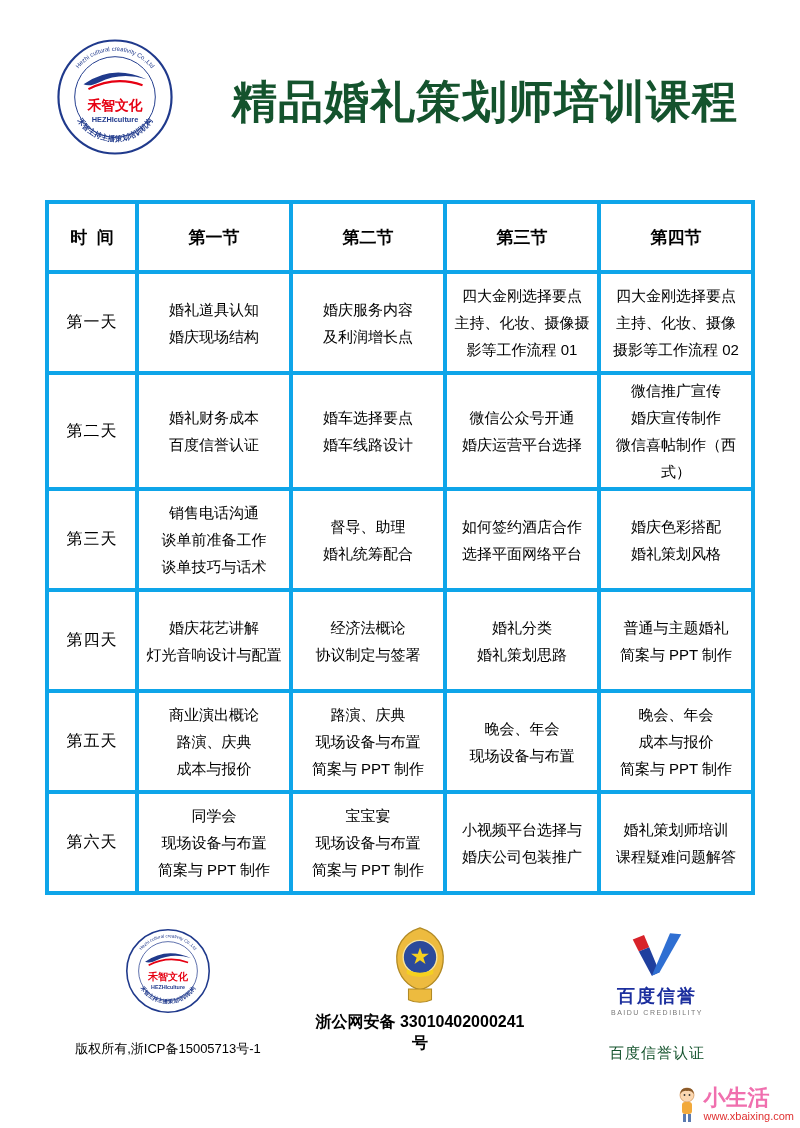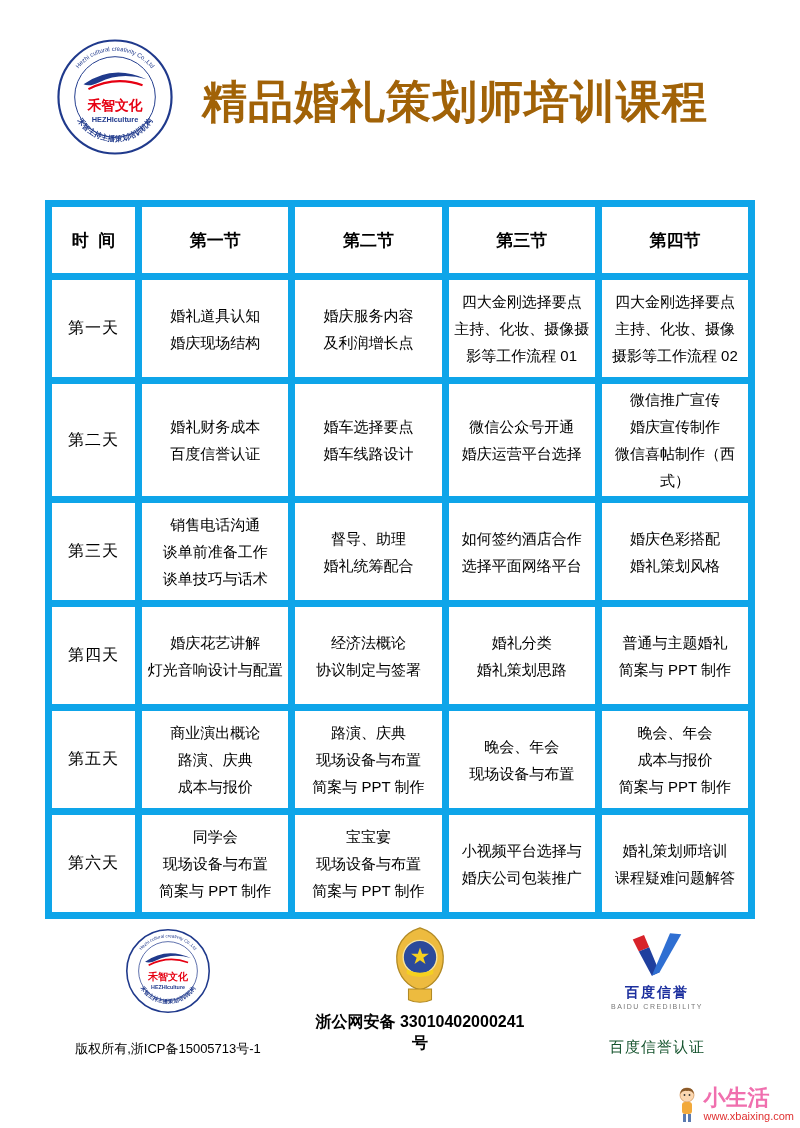--- a/index.html
+++ b/index.html
@@ -2,44 +2,44 @@
 <html><head>
 <meta charset="utf-8">
 <style>
   html,body{margin:0;padding:0;background:#ffffff;}
   .page{position:relative;width:800px;height:1128px;margin:0 auto;background:#ffffff;
         font-family:"Liberation Sans","DejaVu Sans",sans-serif;overflow:hidden;color:#000;}
 
   
   .logo{display:block;}
   .logo-header{position:absolute;left:56px;top:38px;width:118px;height:118px;}
-  .page-title{position:absolute;left:172px;top:72px;width:566px;text-align:center;
-              font-size:45px;font-weight:900;letter-spacing:1px;color:#a16207;}
+  .page-title{position:absolute;left:172px;top:72px;width:566px;text-align:right;
+              font-size:45px;font-weight:900;letter-spacing:1px;color:#14532d;}
 
   
   .course-table{position:absolute;top:200px;left:45px;width:710px;border-collapse:collapse;table-layout:fixed;}
-  .course-table th,.course-table td{border:7px solid #0ea5e9;text-align:center;vertical-align:middle;
+  .course-table th,.course-table td{border:4px solid #0ea5e9;text-align:center;vertical-align:middle;
               color:#000;padding:2px;}
   .course-table th{height:62px;font-size:17px;font-weight:bold;white-space:pre;}
   .course-table td{height:93px;font-size:15px;line-height:1.8;white-space:pre-line;}
   .col-time{width:90px;}
   td.time-cell{font-size:16px;letter-spacing:1px;}
 
   
   .footer-left{position:absolute;left:38px;top:928px;width:260px;text-align:center;}
   .logo-footer{width:86px;height:86px;margin:0 auto;}
   .copyright{margin-top:26px;font-size:13px;color:#000;}
 
   .footer-center{position:absolute;left:308px;top:924px;width:224px;text-align:center;}
   .badge-svg{width:62px;height:84px;}
   .police-text{font-size:16px;font-weight:bold;color:#000;}
 
   .footer-right{position:absolute;left:573px;top:932px;width:168px;text-align:center;}
   .baidu-svg{width:52px;height:46px;}
-  .baidu-name{font-size:14px;font-weight:bold;color:#1c2f9e;margin-top:2px;letter-spacing:2px;}
+  .baidu-name{font-size:18px;font-weight:bold;color:#1c2f9e;margin-top:2px;letter-spacing:2px;}
   .baidu-sub{font-size:7px;letter-spacing:1.5px;color:#777;margin-top:1px;}
   .baidu-cert{margin-top:28px;font-size:15px;color:#14532d;letter-spacing:1px;}
 
   
   .watermark{position:absolute;right:6px;bottom:4px;display:flex;gap:4px;}
   .wm-char{width:26px;height:38px;}
   .wm-name{font-size:22px;font-weight:bold;color:#f06fae;line-height:1.1;}
   .wm-url{font-size:11px;color:#e03131;}
 </style>
 </head>

